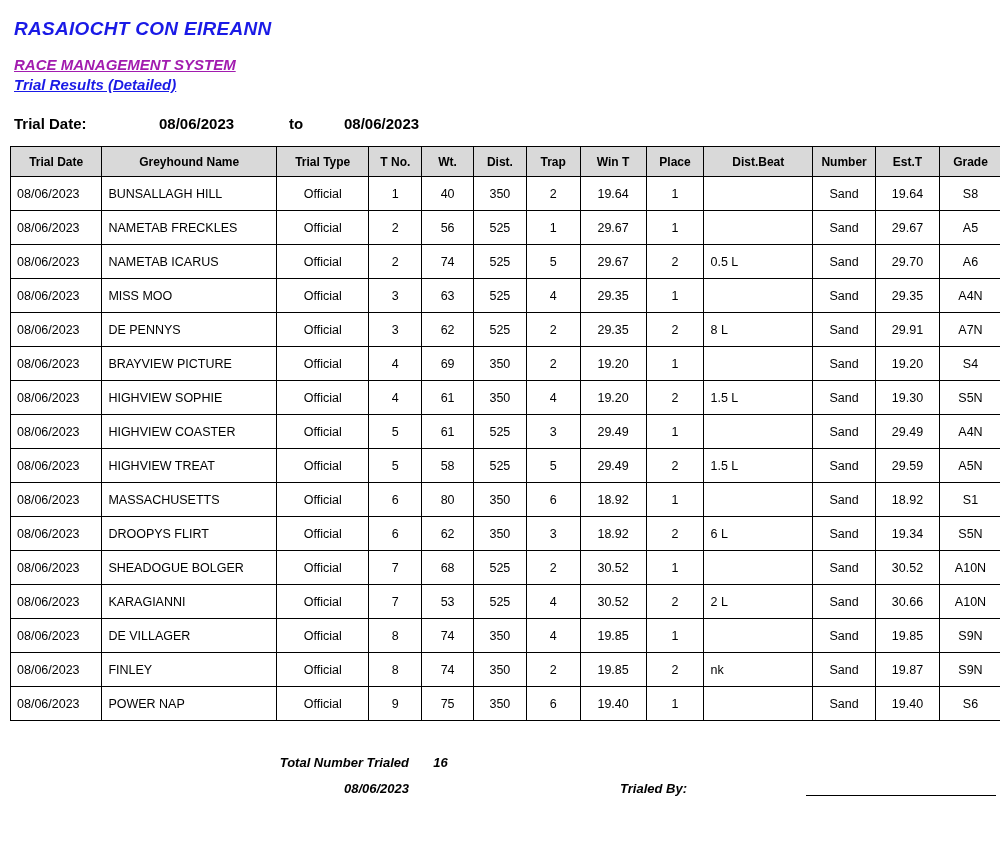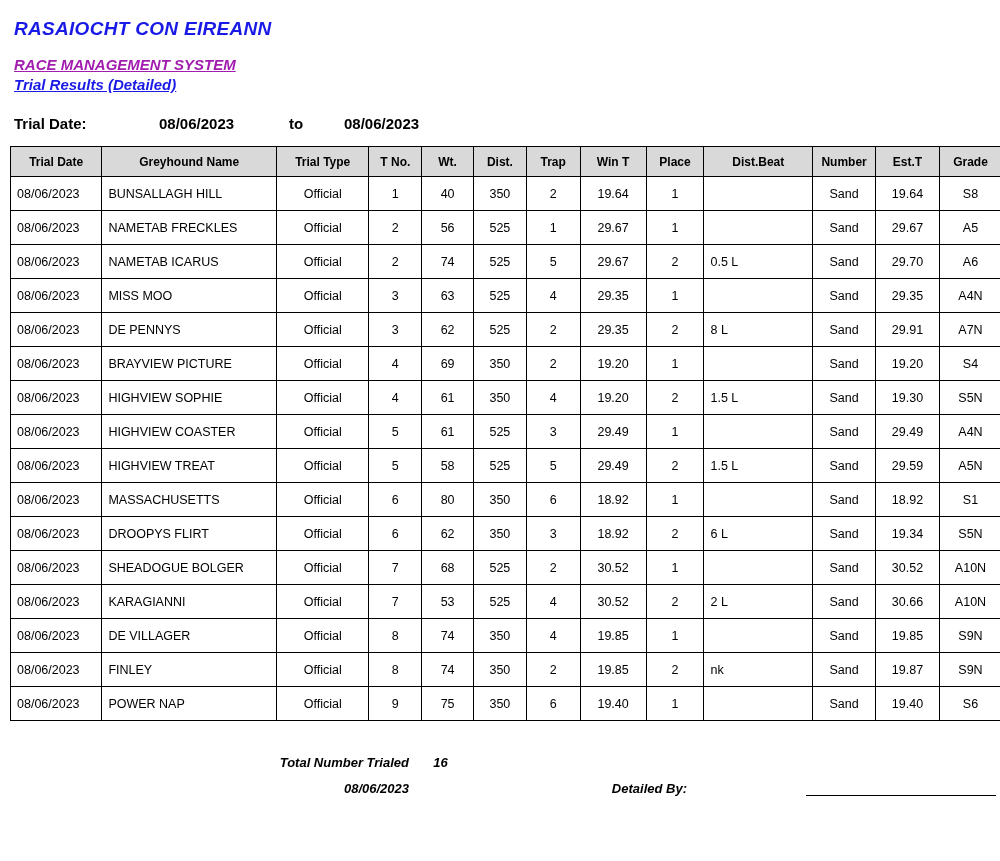--- a/index.html
+++ b/index.html
@@ -462,21 +462,21 @@
         <td></td>
         <td></td>
       </tr>
       <tr>
         <td></td>
         <td></td>
         <td class="bold-it right" colspan="2">08/06/2023</td>
         <td></td>
         <td></td>
         <td></td>
-        <td class="bold-it right" colspan="2">Detailed By:</td>
+        <td class="bold-it right" colspan="2">Trialed By:</td>
         <td></td>
         <td colspan="4">
           <span class="sigline"></span>
         </td>
       </tr>
     </tbody>
   </table>
 
 </div>
 

